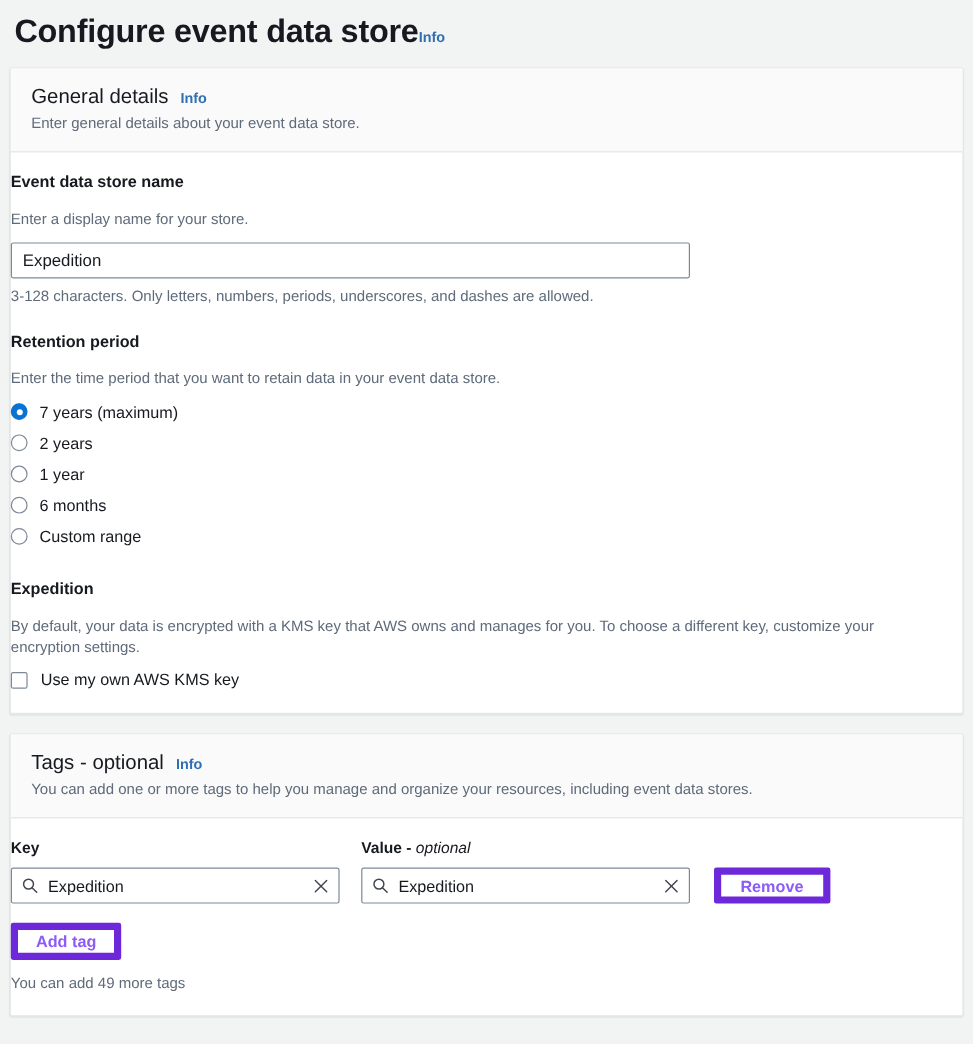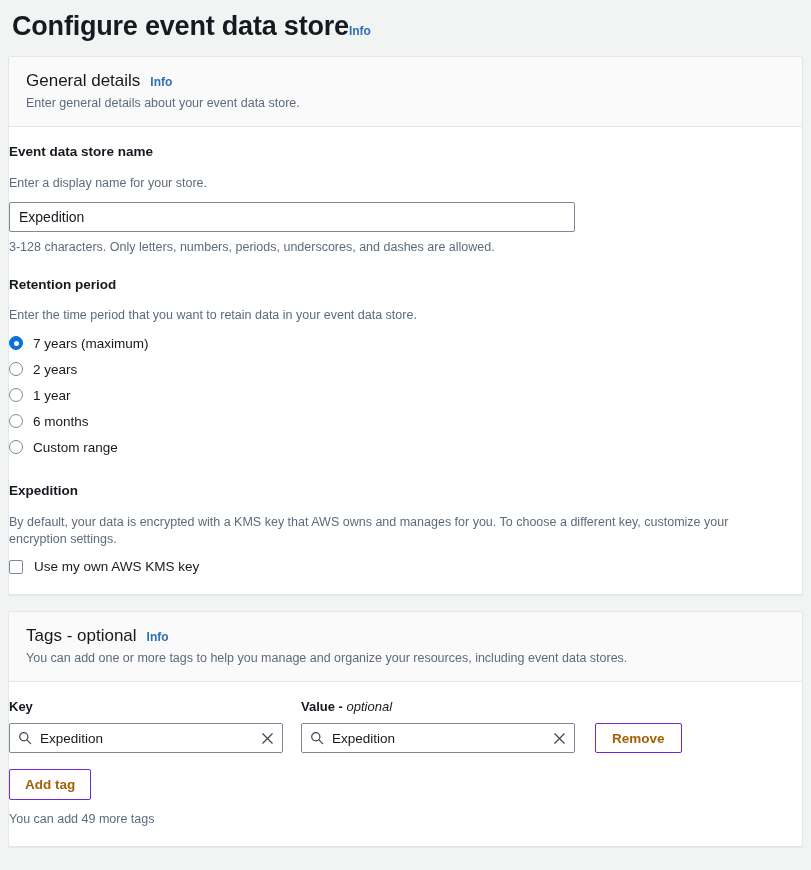--- a/index.html
+++ b/index.html
@@ -203,22 +203,22 @@
   .btn {
     font-family: "Liberation Sans", sans-serif;
     font-size: 13.5px;
     font-weight: bold;
     border-radius: 2px;
     cursor: pointer;
     white-space: nowrap;
   }
   .btn-normal {
     background: #ffffff;
-    border: 1px solid #6d28d9;
-    color: #a16207;
+    border: 6px solid #6d28d9;
+    color: #8b5cf6;
     height: 30px;
     padding: 0 16px;
   }
   .btn-add-tag {
     height: 31px;
     padding: 0 15px;
     margin-top: 16px;
   }
   .more-tags {
     font-size: 12.5px;

